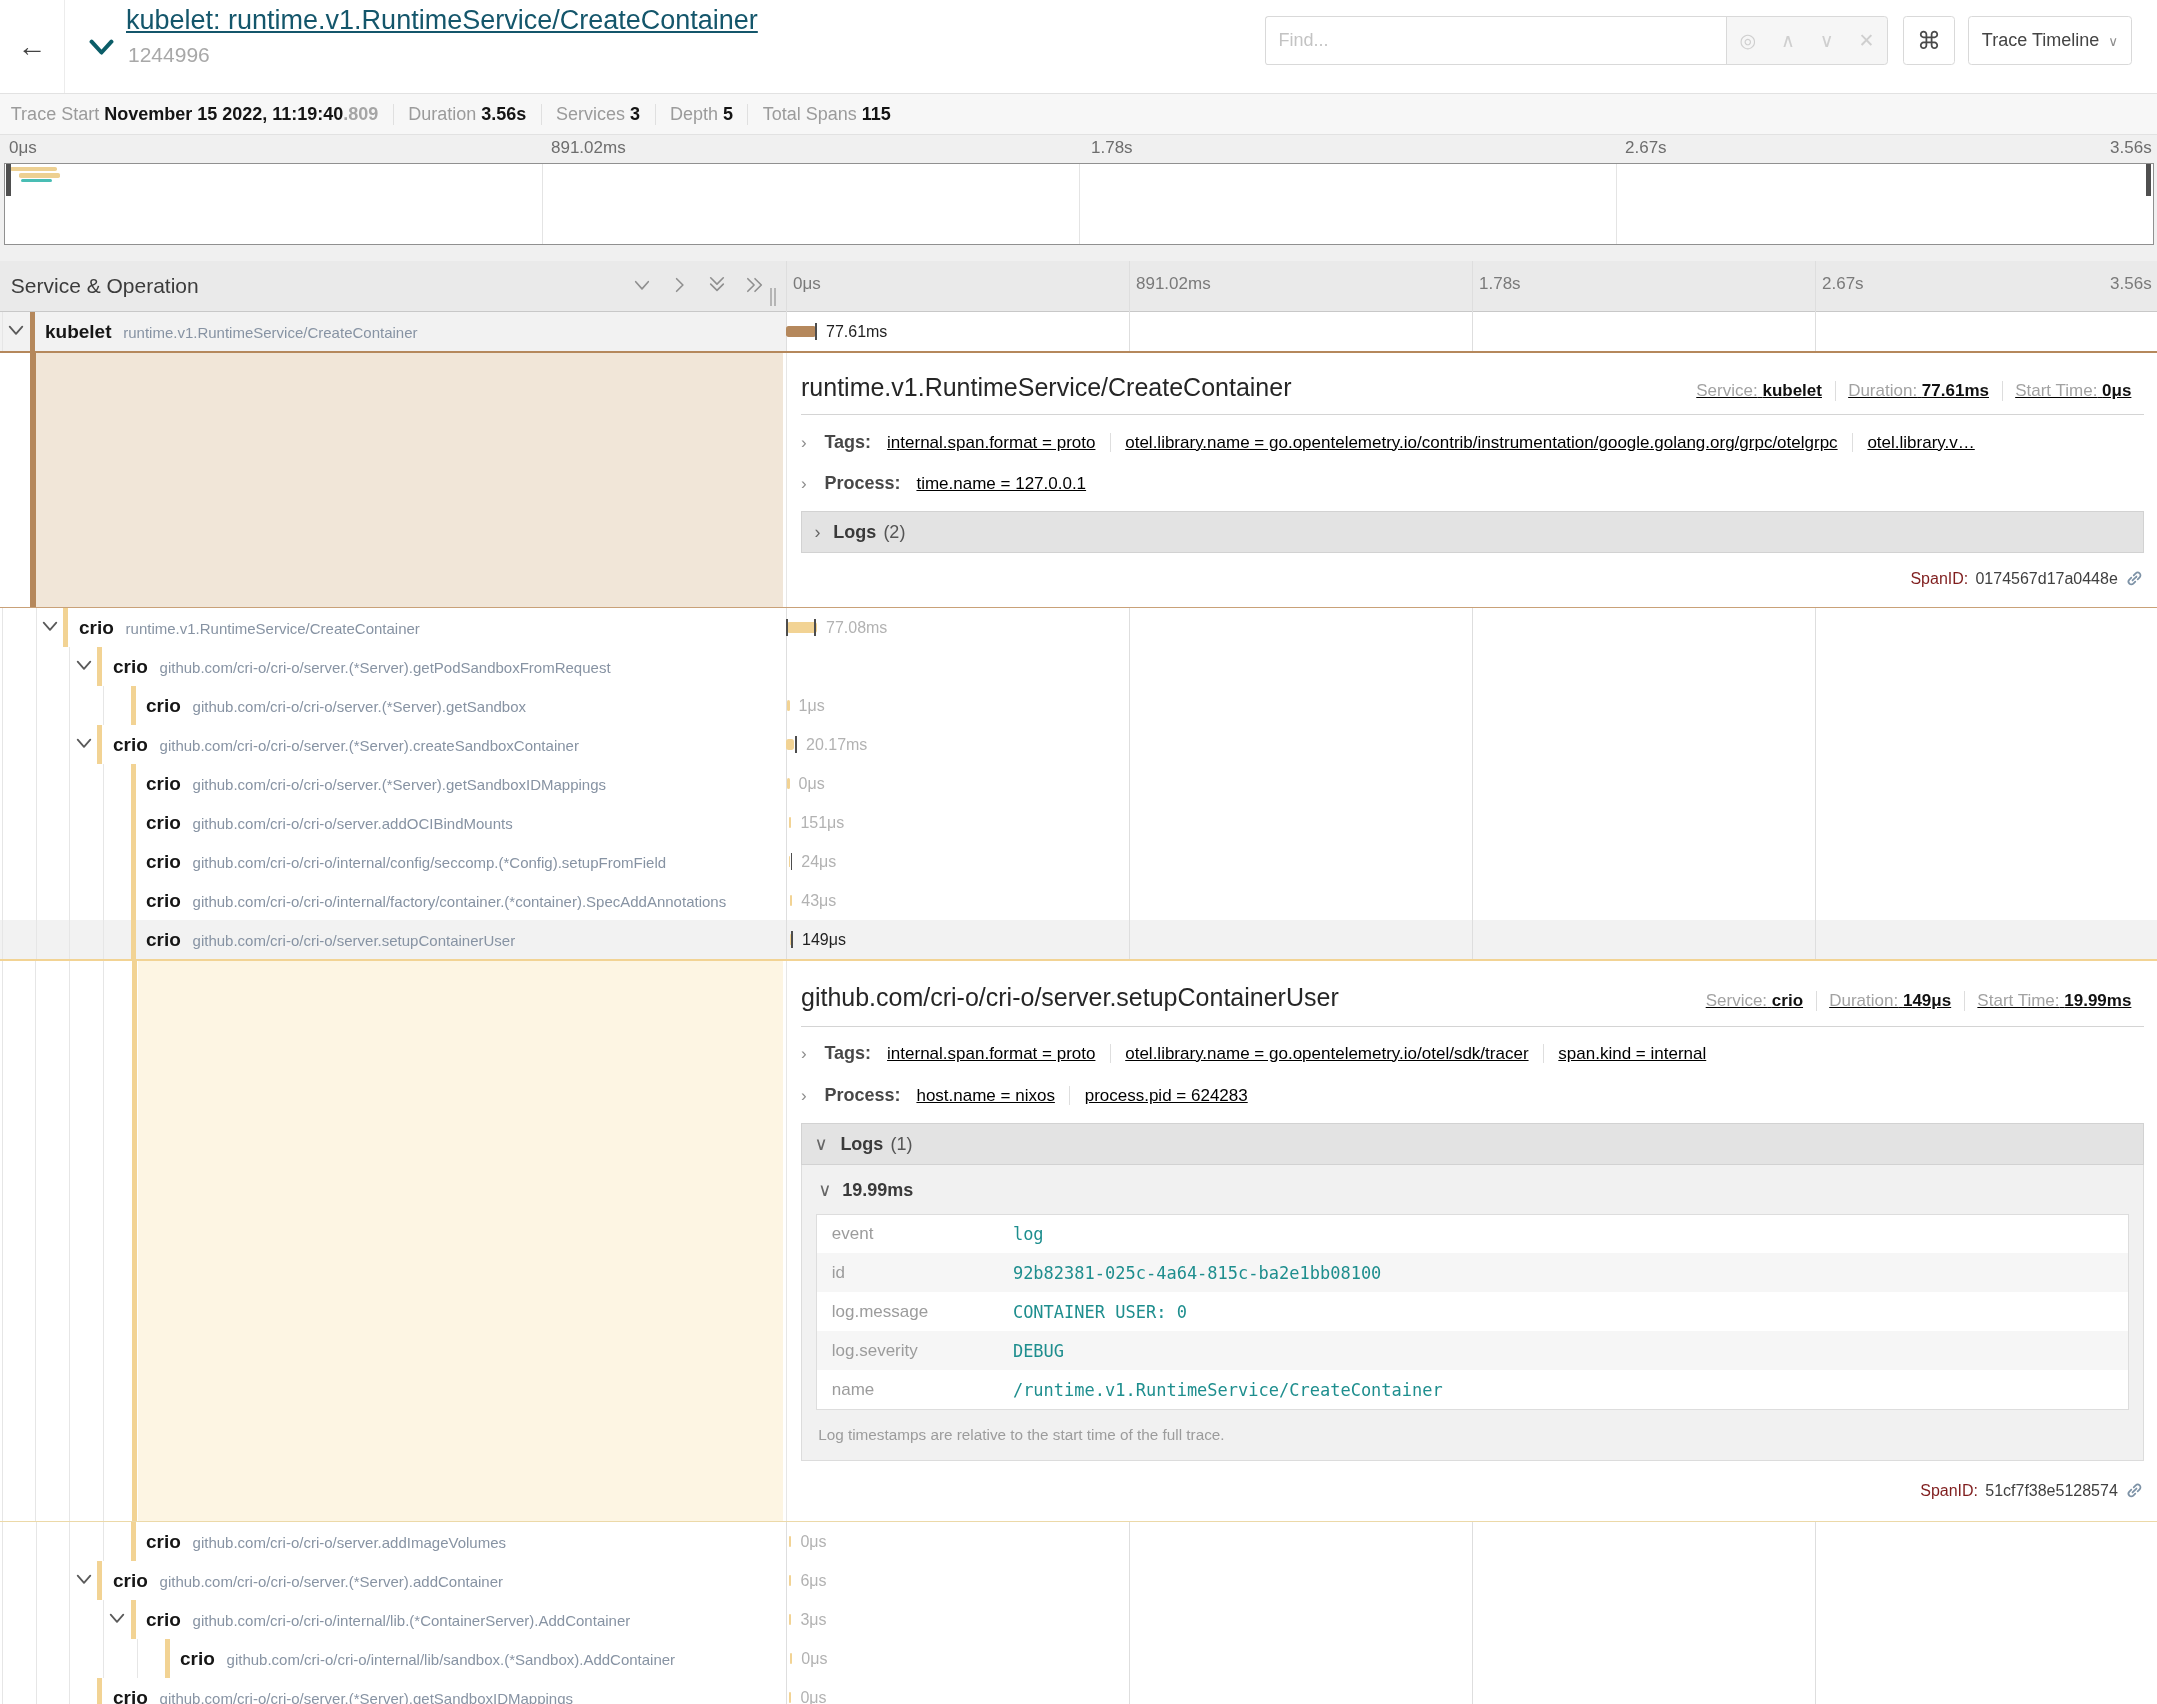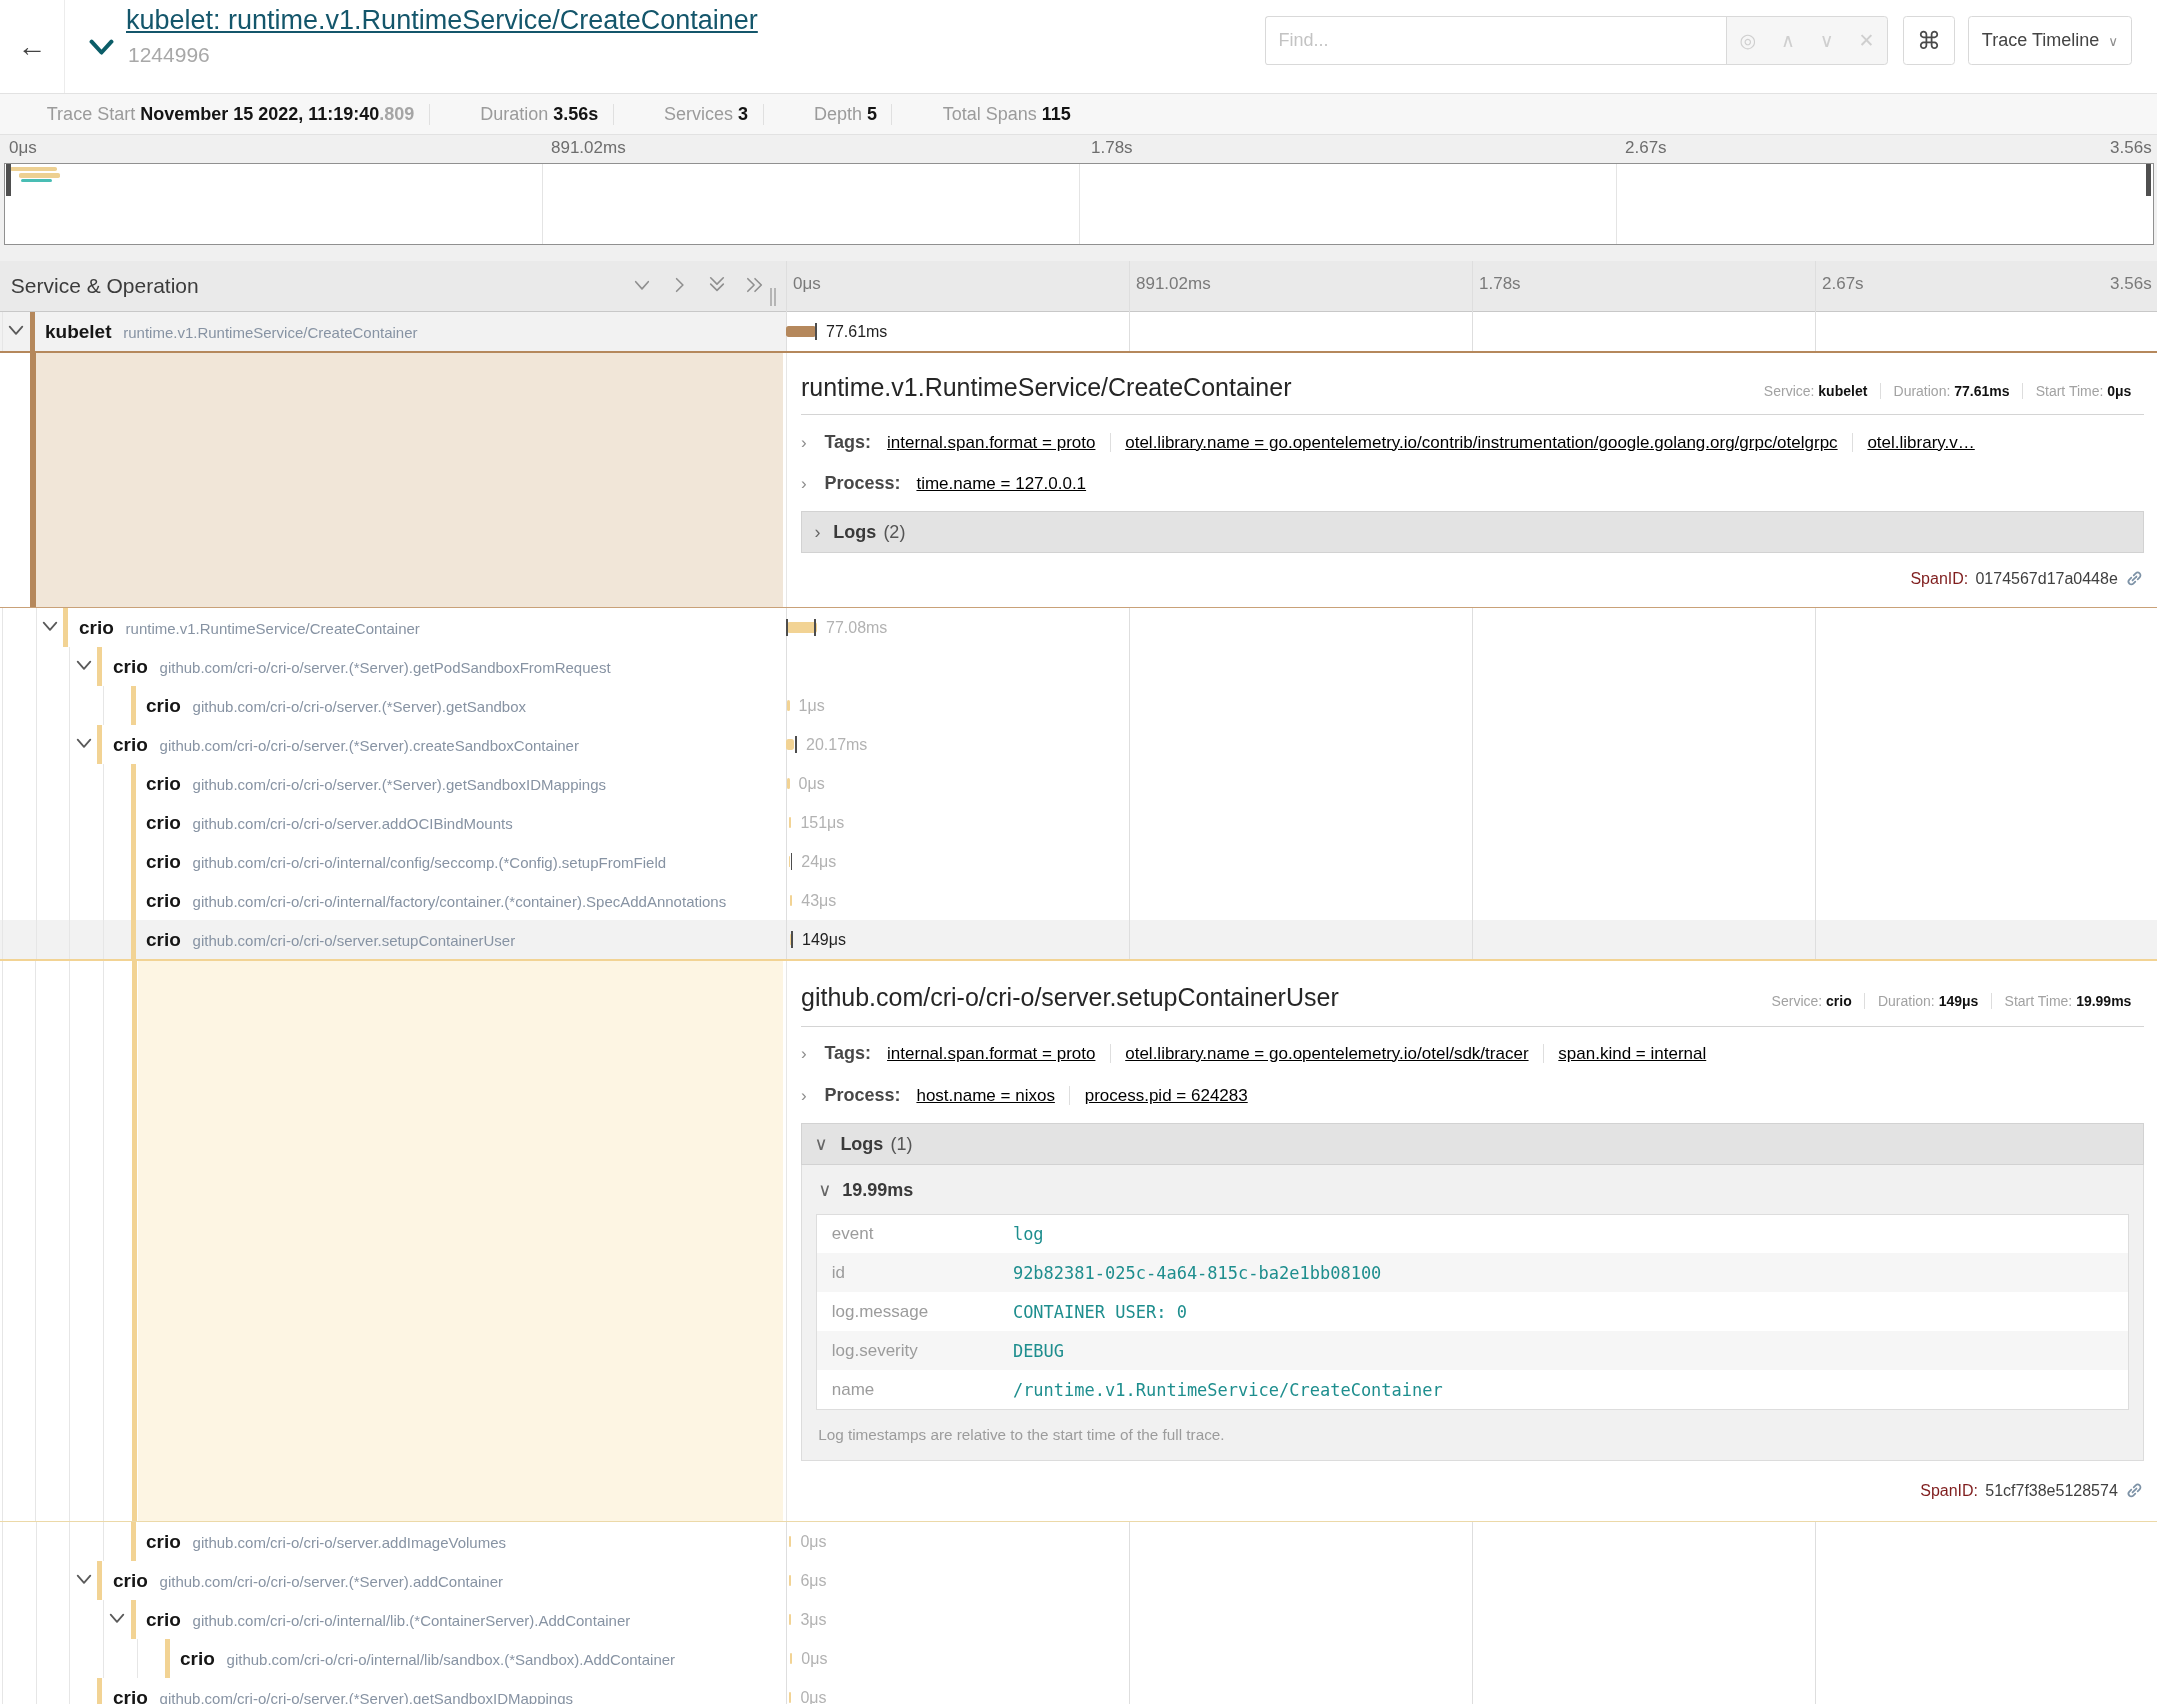--- a/index.html
+++ b/index.html
@@ -31,21 +31,21 @@
     justify-content:center; font-size:24px; color:#4a4a4a; background:#fff; cursor:pointer; }
   .view-btn { position:absolute; left:1968px; top:16px; width:164px; height:49px;
     border:0.9px solid #d9d9d9; border-radius:3.6px; display:flex; align-items:center;
     justify-content:center; gap:9px; font-size:18px; color:#444; background:#fff; cursor:pointer; }
   .view-btn .caret { color:#8d8d8d; font-size:13.5px; }
 
   
   .meta-bar { height:42px; background:#f7f7f7; border-top:0.9px solid #e2e2e2;
     border-bottom:0.9px solid #e2e2e2; display:flex; align-items:center; padding-left:10.8px;
     font-size:18px; }
-  .meta-item { padding:0 14.4px; border-right:0.9px solid #e0e0e0; white-space:nowrap;margin-left:36px; }
+  .meta-item { padding:0 14.4px; border-right:0.9px solid #e0e0e0; white-space:nowrap; }
   .meta-item:first-child { padding-left:0; }
   .meta-item:last-child { border-right:none; }
   .meta-item .lbl { color:#9b9b9b; }
   .meta-item .val { color:#141414; font-weight:bold; }
   .meta-item .sfx { color:#a5a5a5; font-weight:bold; }
 
   
   .minimap { position:relative; height:126px; background:#f0f0f0; }
   .mm-tick { position:absolute; top:2.7px; font-size:17px; color:#6d6d6d; }
   .mm-canvas { position:absolute; left:3.6px; top:28px; width:2150px; height:82px;
@@ -87,21 +87,21 @@
   .dur-lbl.dark { color:#1f1f1f; }
 
   
   .detail-panel { position:relative; background:#fff; z-index:3; }
   .dp-stripe { position:absolute; top:0; bottom:0; }
   .dp-fill { position:absolute; top:0; bottom:0; }
   .dp-coldiv { position:absolute; top:0; bottom:0; left:786px; width:0.9px; background:#e6e6e6; }
   .dp-card { position:absolute; left:801px; width:1343px; top:0; bottom:0; }
   .dp-titlerow { position:absolute; left:0; right:0; display:flex; align-items:baseline; }
   .dp-title { font-size:25px; color:#262626; white-space:nowrap; overflow:hidden; flex:1; }
-  .dp-meta { display:flex; font-size:14px; white-space:nowrap; }
+  .dp-meta { display:flex; font-size:17px; white-space:nowrap;text-decoration:underline; }
   .dp-meta .seg { padding:0 12.6px; border-left:0.9px solid #ddd; }
   .dp-meta .seg:first-child { border-left:none; }
   .dp-meta .lbl { color:#a2a2a2; }
   .dp-meta .val { color:#111; font-weight:bold; }
   .dp-hr { position:absolute; left:0; right:0; height:0.9px; background:#d4d4d4; }
   .kv-row { position:absolute; left:0; right:0; height:27px; display:flex;
     align-items:center; font-size:17px; }
   .kv-row .chev { color:#8c8c8c; margin-right:9px; width:14.4px; }
   .kv-row .klabel { font-weight:bold; color:#484848; font-size:18px; margin-right:16px; }
   .kv-row .item { color:#000000; padding:0 14.4px; border-left:0.9px solid #dedede; white-space:nowrap;text-decoration:underline; }

